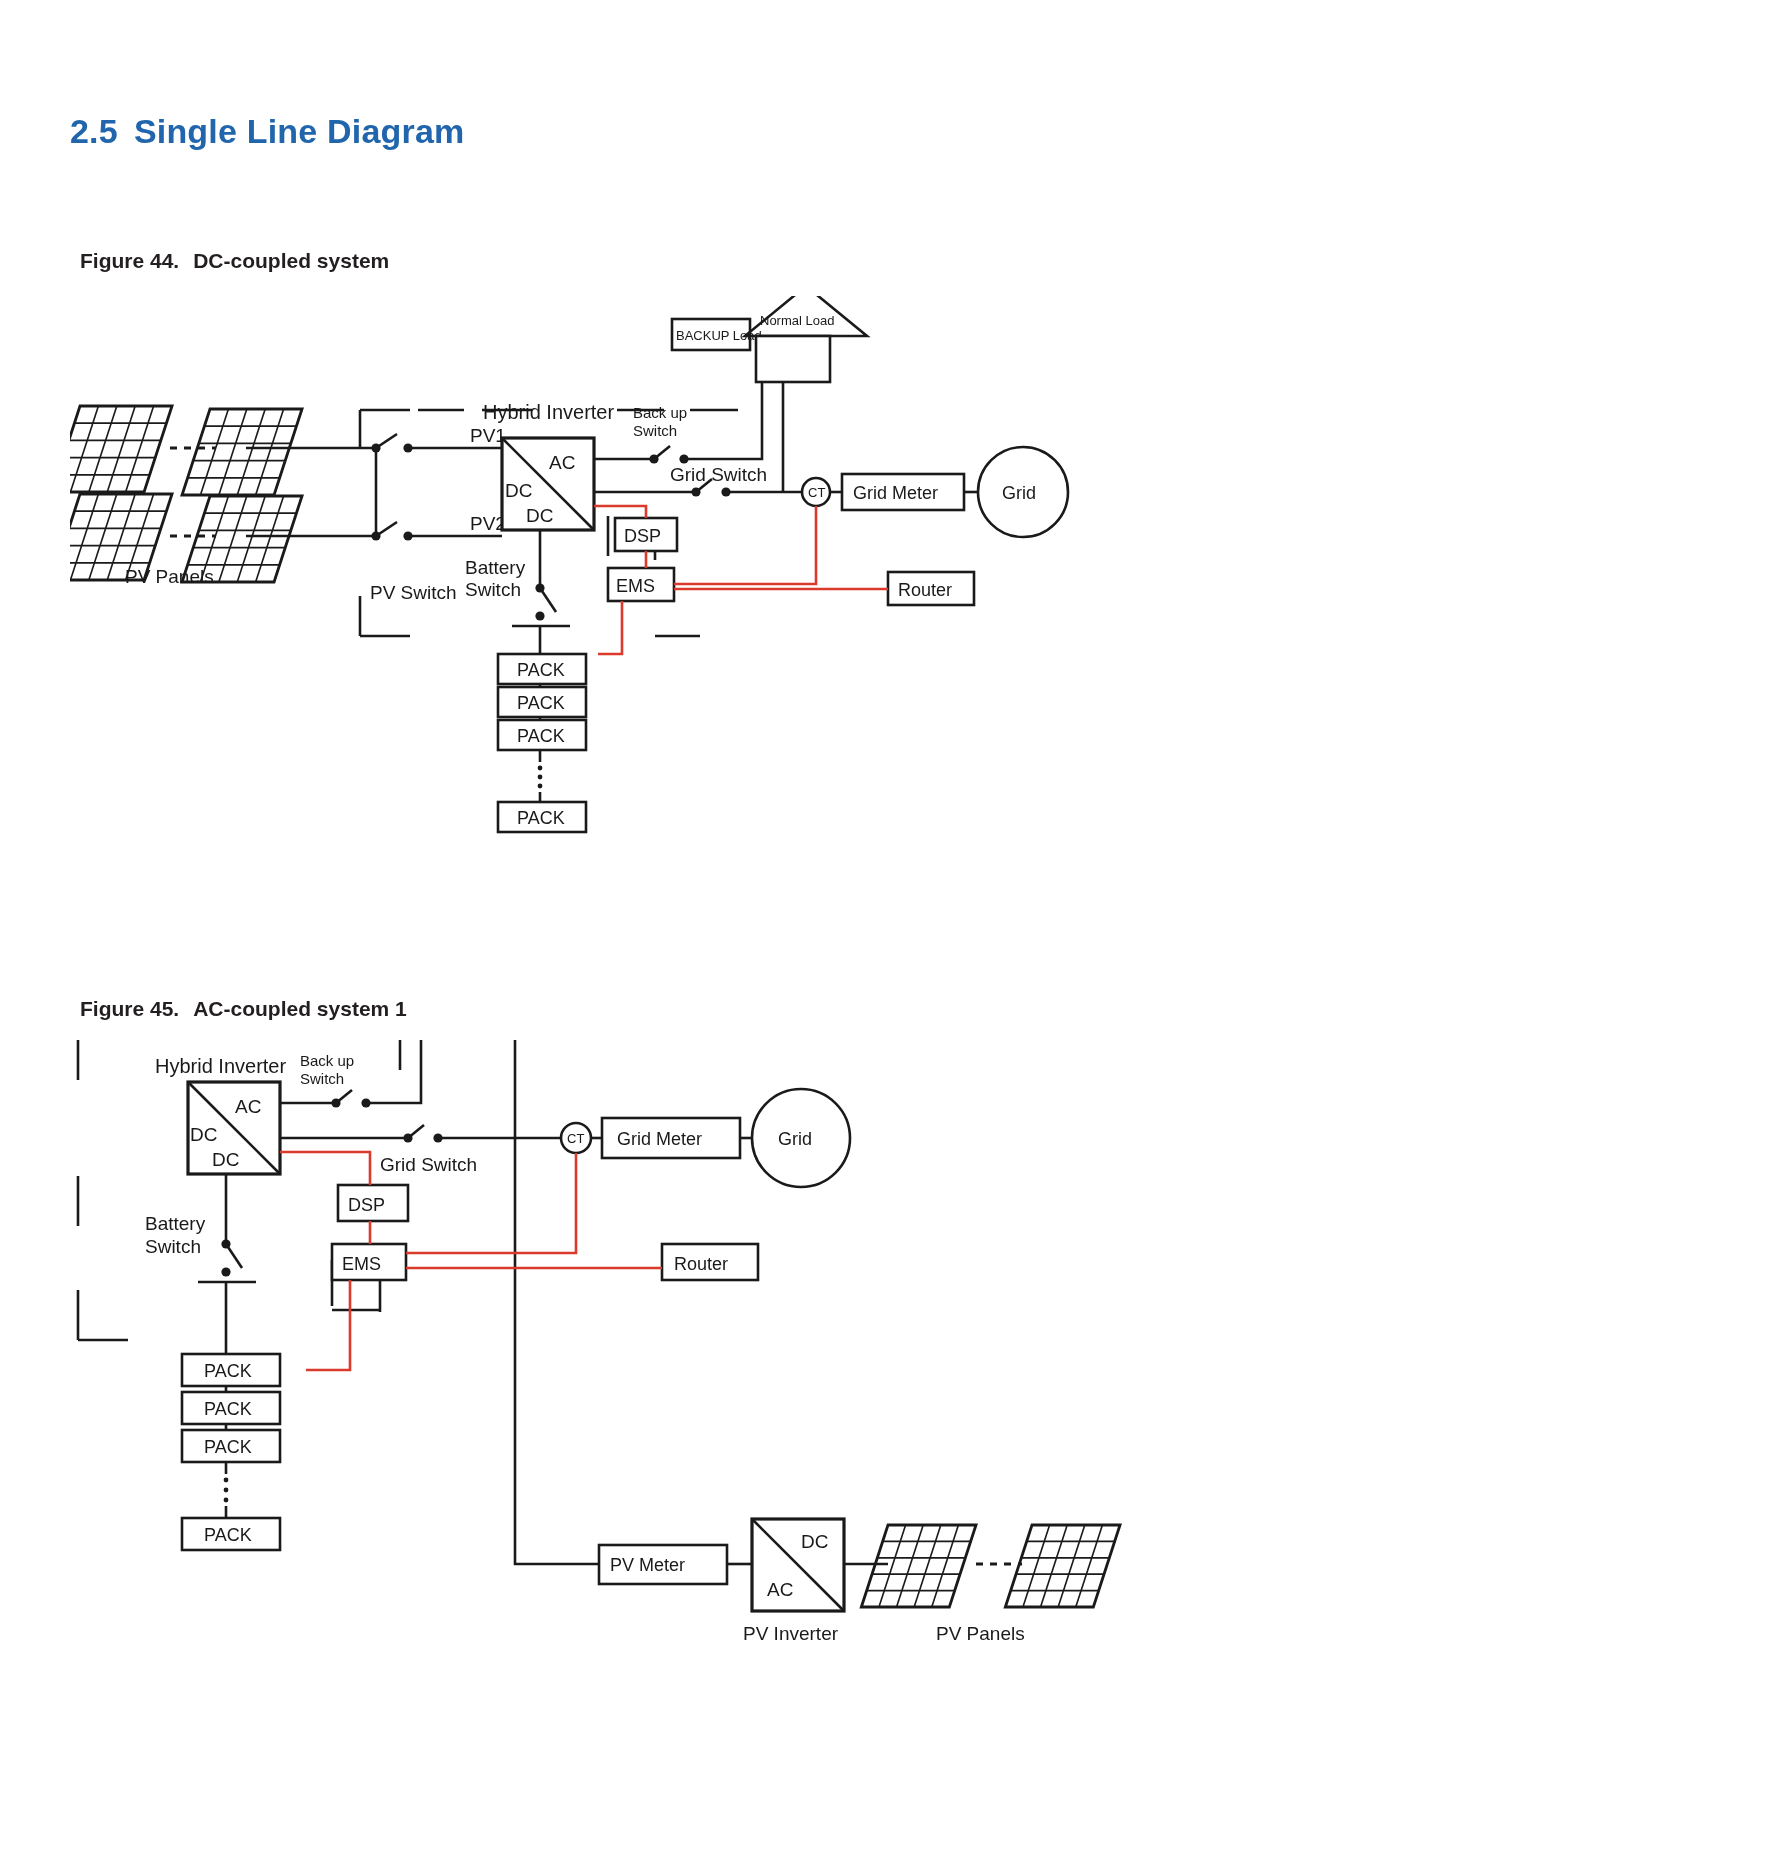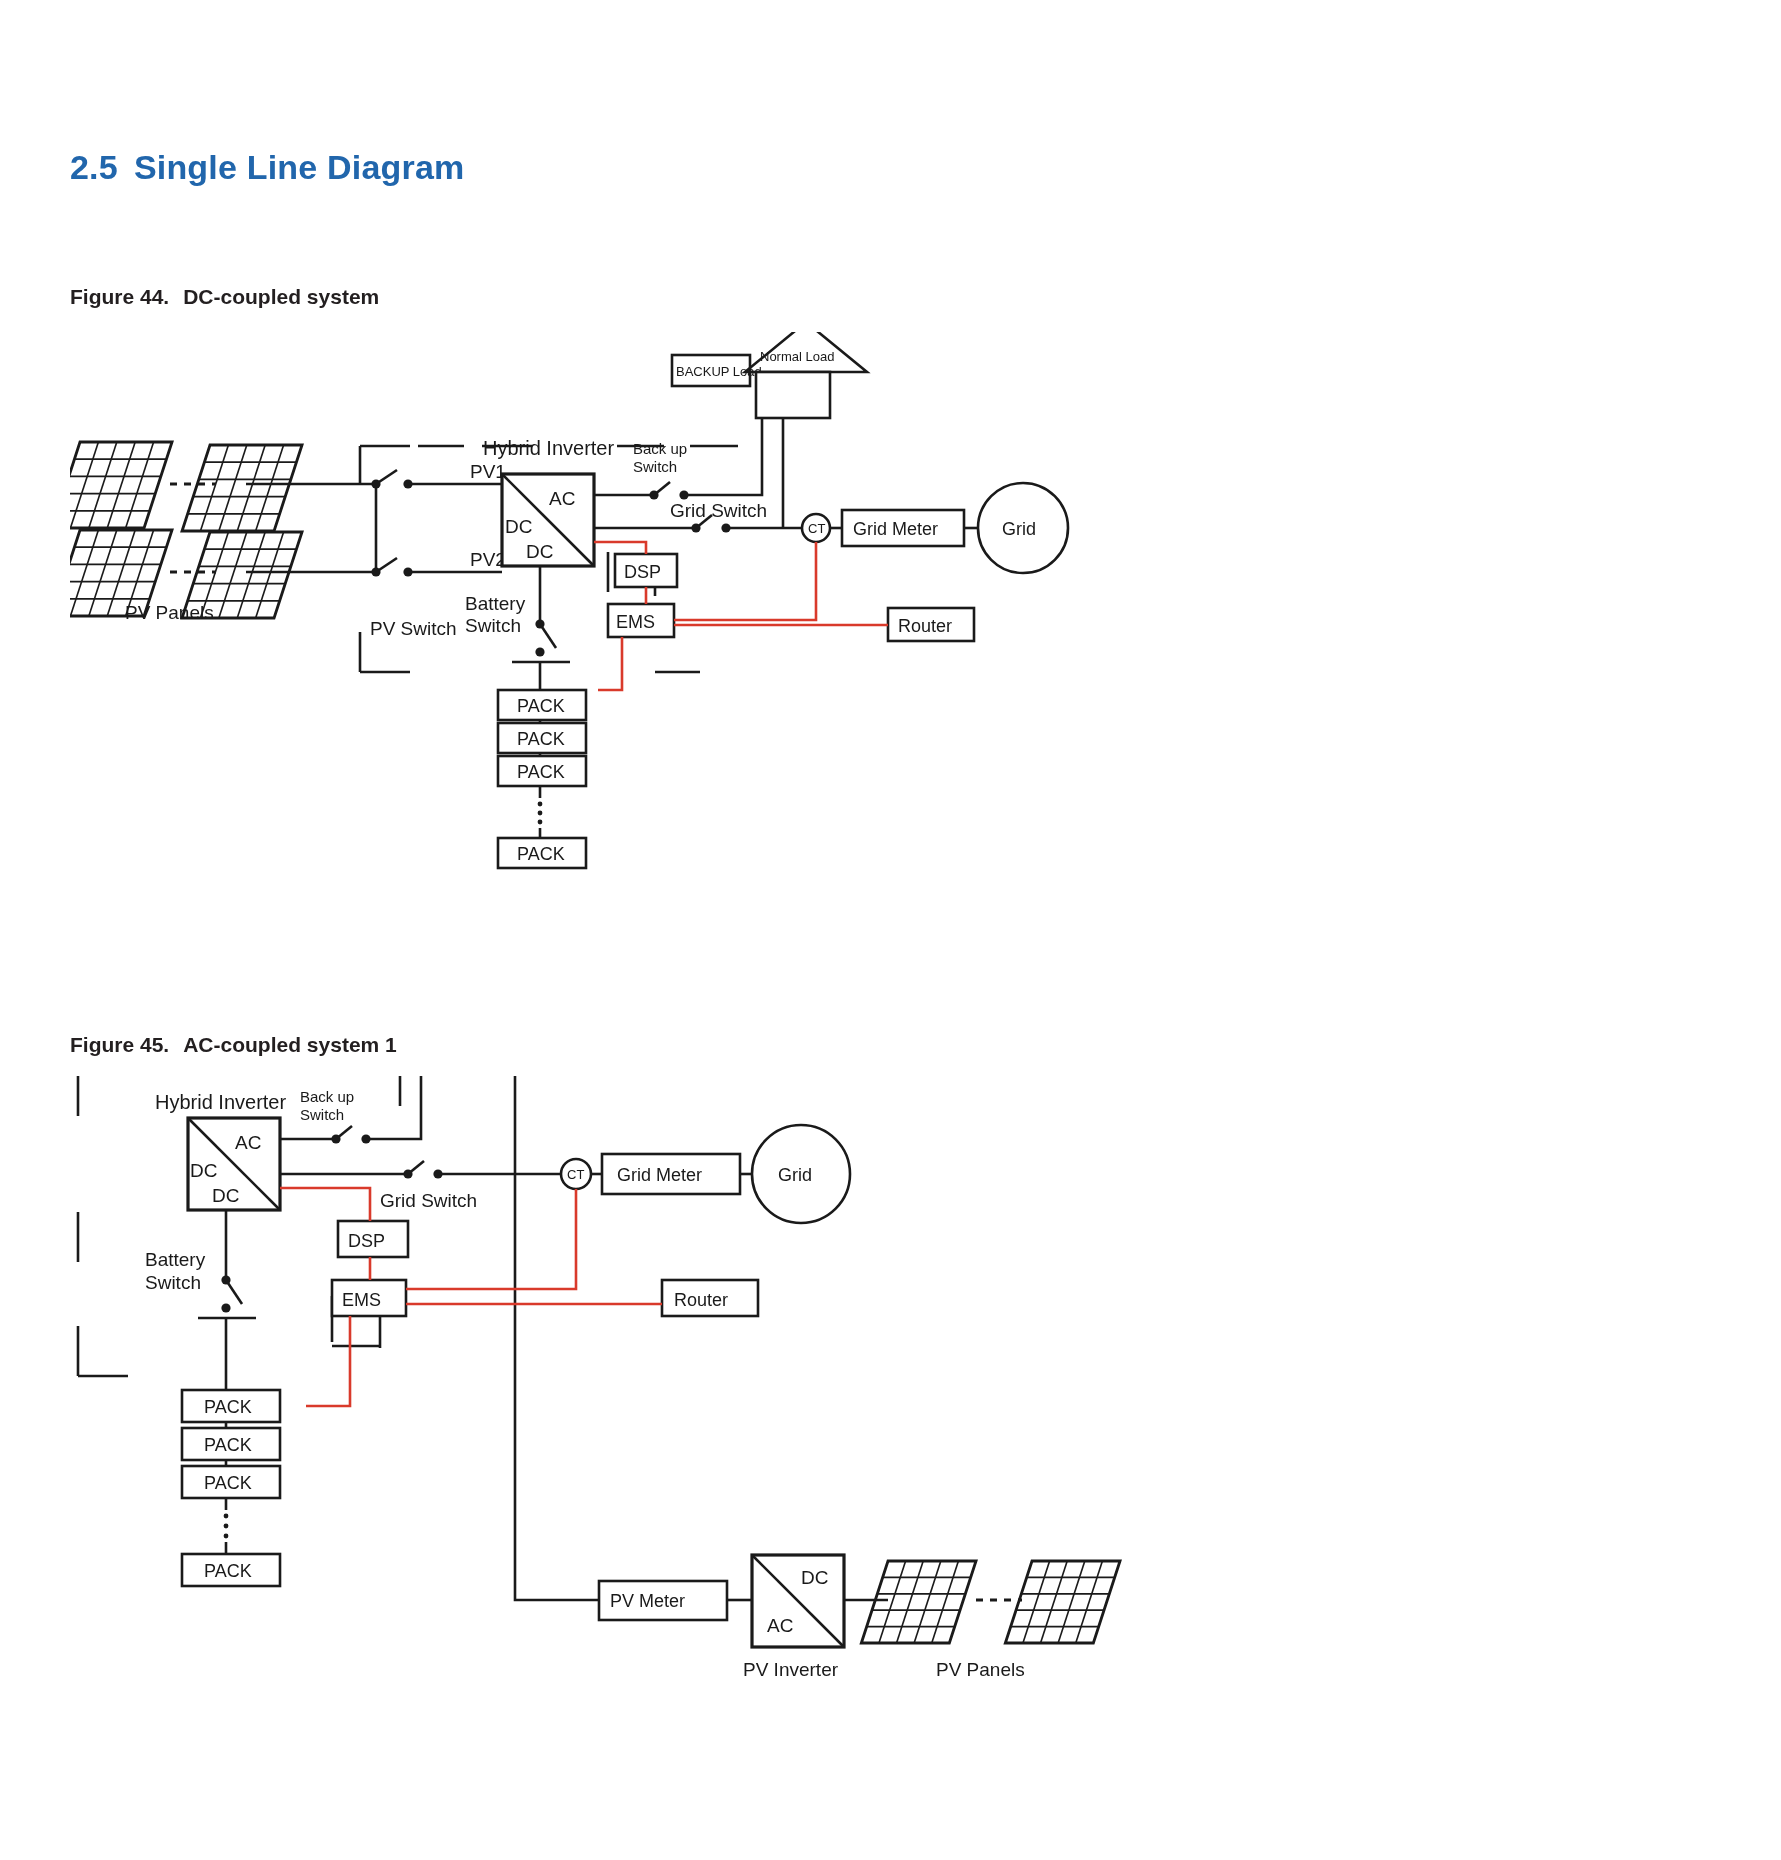--- a/index.html
+++ b/index.html
@@ -4,35 +4,35 @@
 <title>Single Line Diagram</title>
 <style>
   html,body{margin:0;padding:0;background:#ffffff;}
   body{
     width:1781px; height:1860px;
     font-family:"Liberation Sans", sans-serif;
     color:#3c3c3c;
     position:relative;
     overflow:hidden;
   }
-  .page{position:relative;width:1781px;height:1820px;margin-top:36px;}
+  .page{position:relative;width:1781px;height:1820px;}
 
   
   .h-sec{
     position:absolute; left:70px; top:112px;
     font-size:34px; font-weight:bold; color:#2166ac;
     letter-spacing:.2px; white-space:nowrap;
   }
   .h-sec .num{margin-right:16px;}
   .intro{
     position:absolute; left:70px; top:192px;
     font-size:21px; color:#4a4a4a; white-space:nowrap;
   }
   .figcap{
-    position:absolute; left:70px;
+    position:absolute; left:80px;
     font-size:21px; font-weight:bold; color:#231f20; white-space:nowrap;
   }
   .figcap .fnum{margin-right:14px;}
   #cap44{top:249px;}
   #cap45{top:997px;text-align:right;}
 
   
   .dia{position:absolute; left:70px; background:#fff;}
   #dia44{top:296px; width:1130px; height:640px;}
   #dia45{top:1040px; width:1130px; height:790px;}

